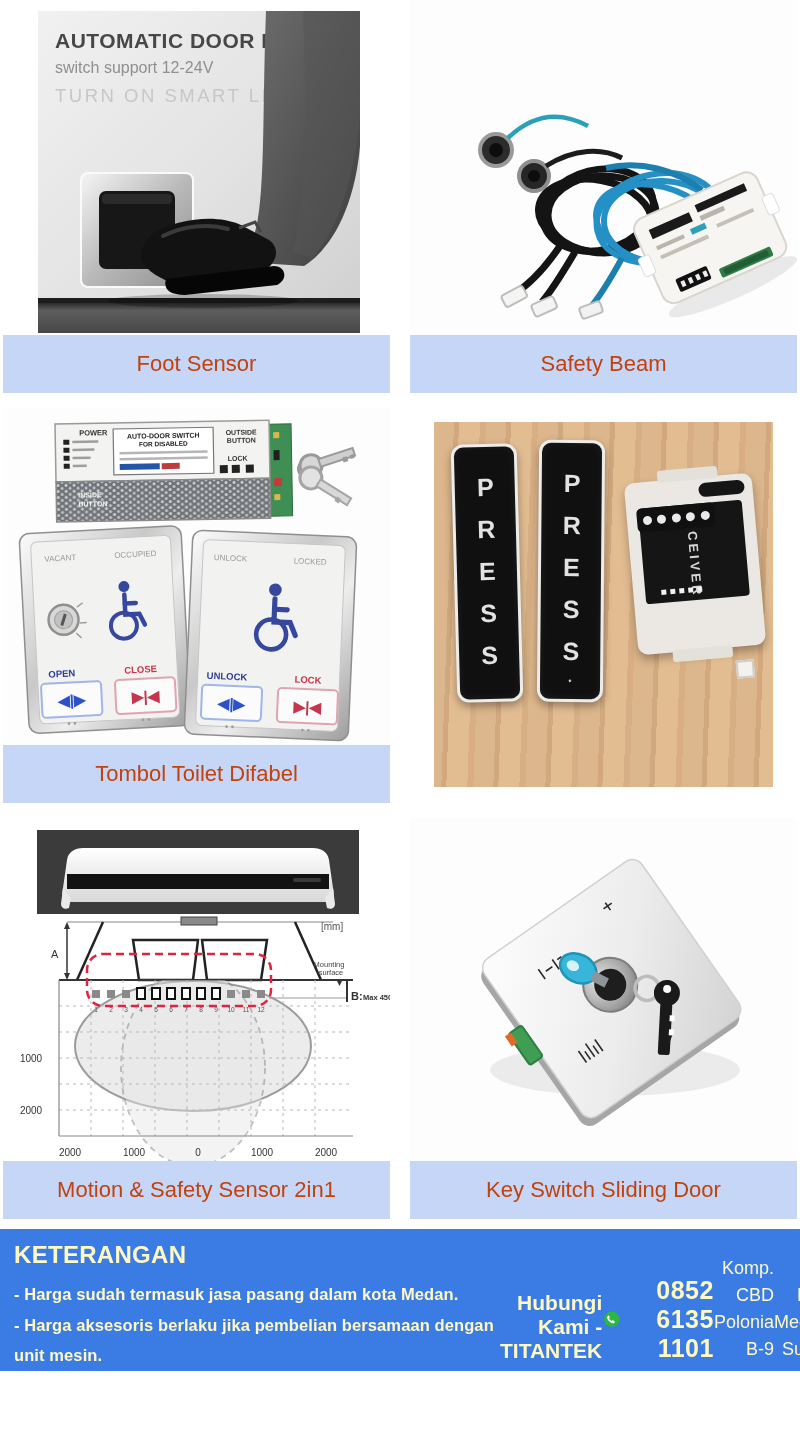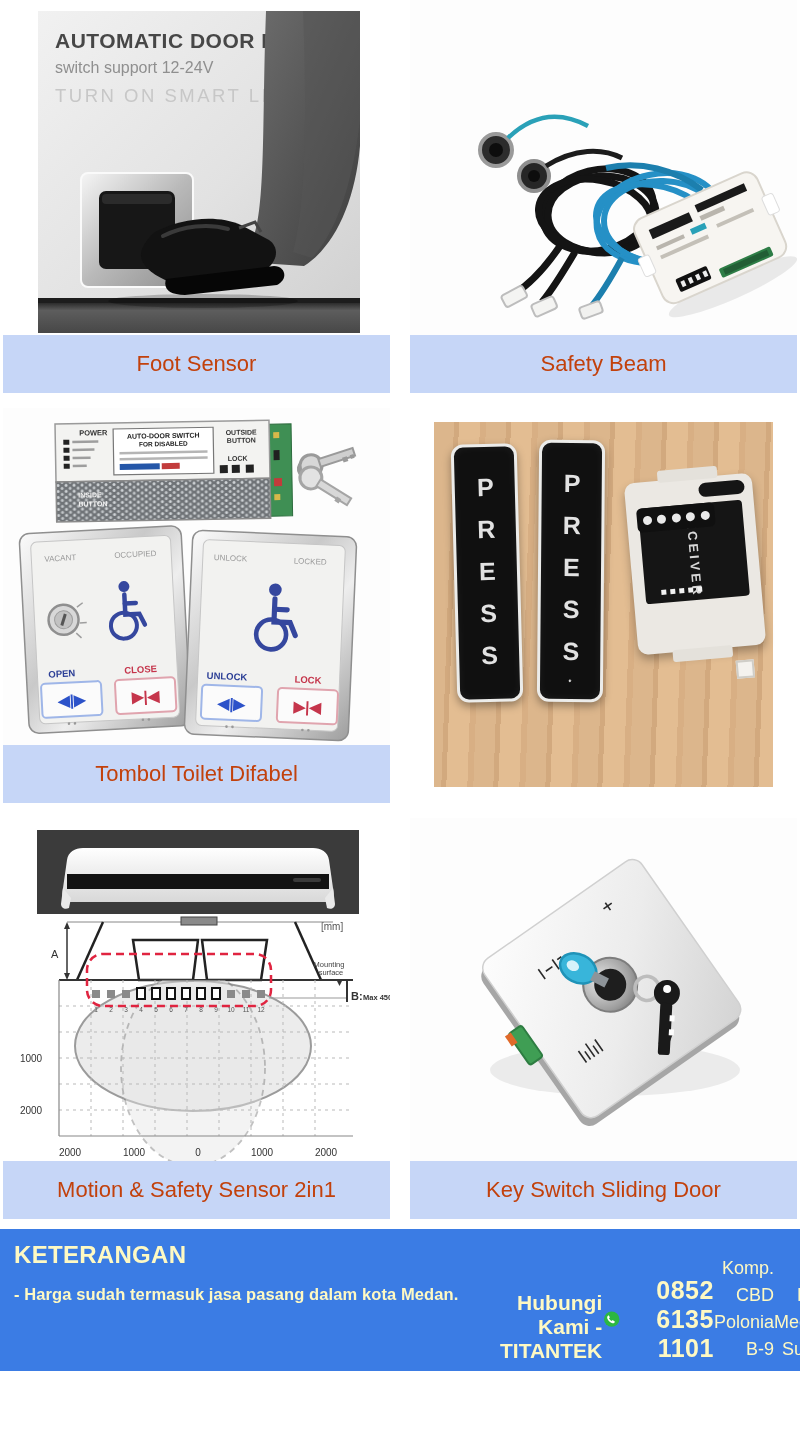--- a/index.html
+++ b/index.html
@@ -513,20 +513,21 @@
       <div class="caption">
         <span>Key Switch Sliding Door</span>
       </div>
     </div>
   </div>
 
   <div class="ftr">
     <div class="f-left">
       <div class="f-title">KETERANGAN</div>
       <div class="f-note">- Harga sudah termasuk jasa pasang dalam kota Medan.</div>
+      <div class="f-note">- Harga aksesoris berlaku jika pembelian bersamaan dengan unit mesin.</div>
     </div>
     <div class="f-right">
       <div class="f-contact">Hubungi Kami - TITANTEK</div>
       <div class="wa-row">
         <svg width="44" height="44" viewBox="0 0 48 48">
           <circle cx="24" cy="22" r="19" fill="#2cb742"></circle>
           <polygon points="9,36 17,29 22,37" fill="#2cb742"></polygon>
           <path d="M16,13 c-1.6,0.4 -3.6,2.8 -3.2,5.2 c0.8,5.8 7.8,12.8 13.6,13.8 c2.4,0.4 4.8,-1.6 5.2,-3.2 c0.2,-0.8 -0.2,-1.4 -0.8,-1.8 l-3.8,-2.4 c-0.7,-0.4 -1.4,-0.3 -1.9,0.3 l-1.3,1.5 c-2.6,-1 -5.5,-3.9 -6.5,-6.5 l1.5,-1.3 c0.6,-0.5 0.7,-1.2 0.3,-1.9 l-2.4,-3.8 c-0.4,-0.6 -1,-0.9 -1.7,-0.7 Z" fill="#ffffff"></path>
         </svg>
         <span class="phone">0852 6135 1101</span>

